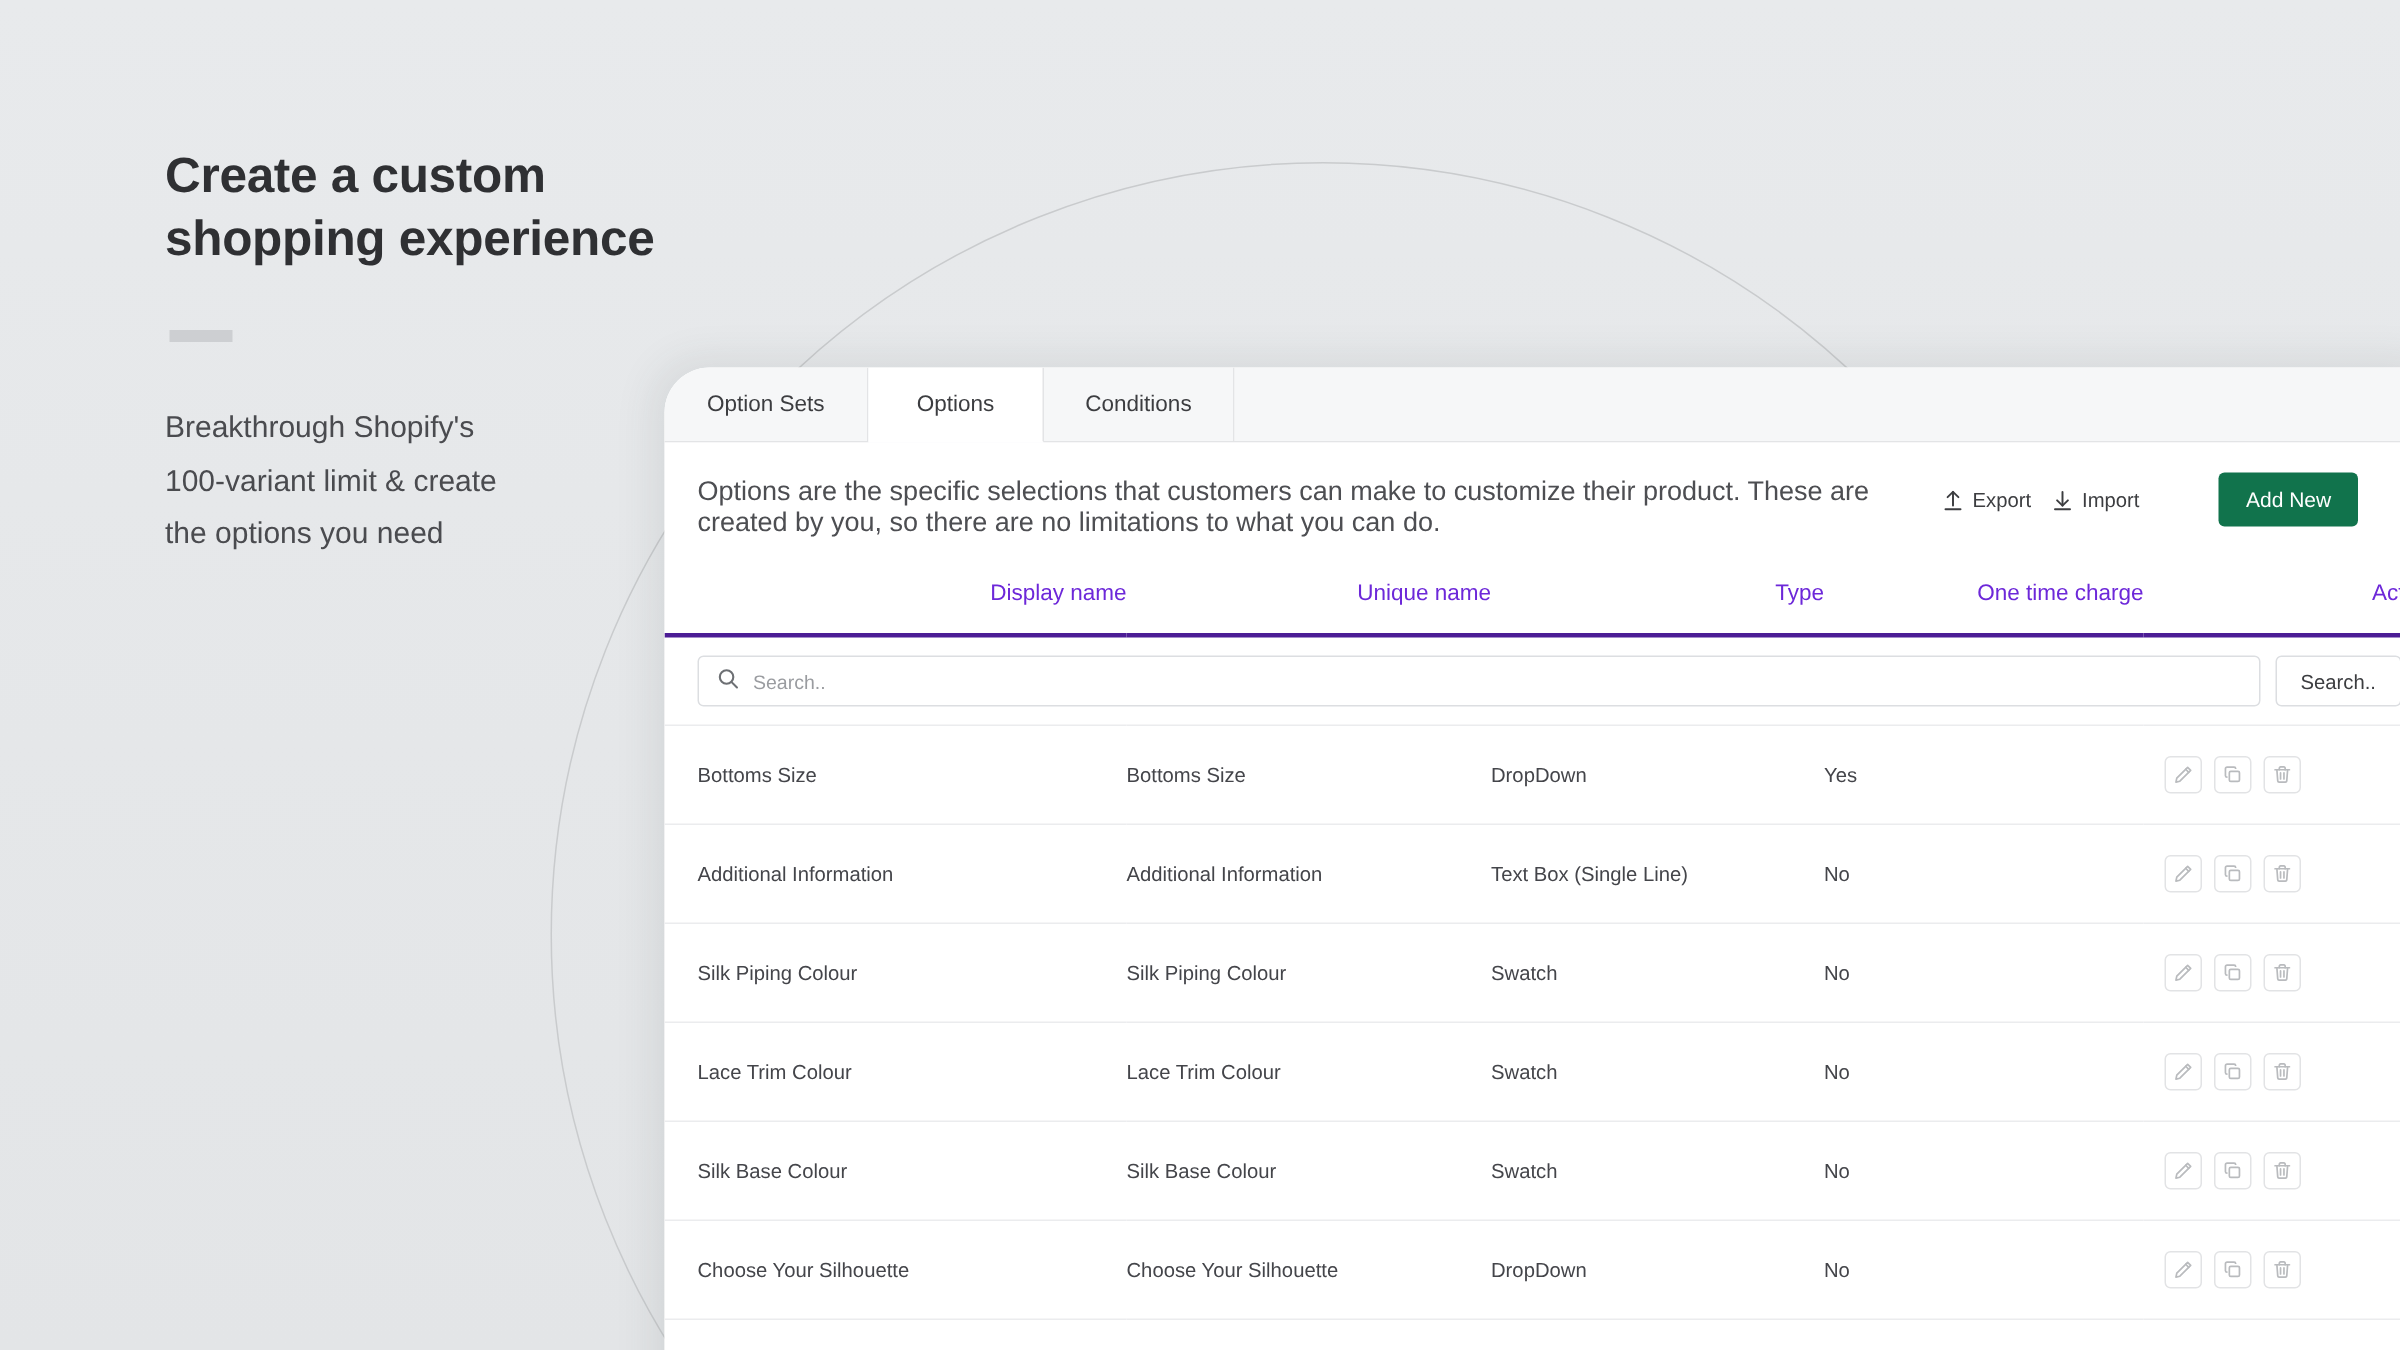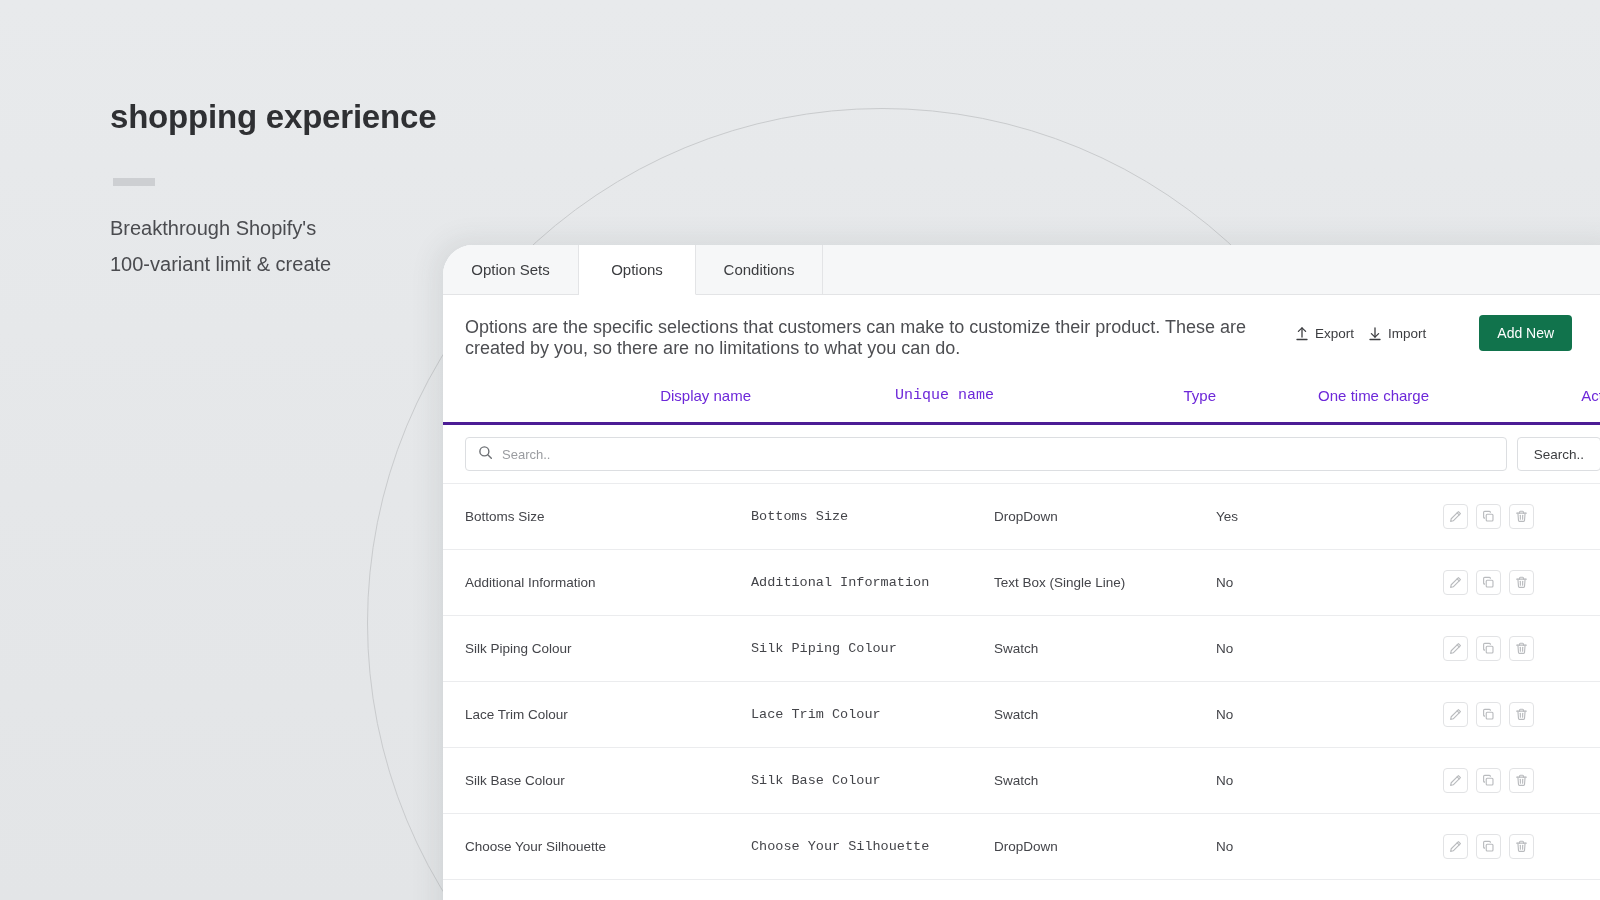--- a/index.html
+++ b/index.html
@@ -41,21 +41,21 @@
     color: #2f3033;
     letter-spacing: -0.2px;
   }
   .hero-rule {
     width: 42px;
     height: 8px;
     background: #cdcfd2;
     margin: 40px 0 0 3px;
   }
   .hero-sub {
-    margin-top: 25px;
+    margin-top: 40px;
     font-size: 20px;
     line-height: 35.5px;
     color: #4a4b4f;
     font-weight: 400;
   }
 
   
   #app-card {
     position: absolute;
     left: 443px;
@@ -159,21 +159,21 @@
   }
   .tbl td {
     font-size: 13.5px;
     color: #44454a;
     padding: 20px 0;
     border-bottom: 1px solid #ebecee;
     background: #ffffff;
     vertical-align: middle;
   }
   .col-display { width: 308px; padding-left: 22px !important; }
-  .col-unique  { width: 243px; font-family: Liberation Mono, monospace; }
+  .col-unique  { width: 243px; }
   .col-type    { width: 222px; }
   .col-charge  { width: 213px; }
   .col-action  { width: 194px; }
   .tbl th.col-display { padding-left: 22px; }
 
   
   .search-row td {
     padding: 12px 22px;
     border-bottom: 1px solid #ebecee;
   }
@@ -229,26 +229,28 @@
 </style>
 </head>
 <body>
 
 <div id="stage">
 
   <div class="deco-circle" id="deco-main"></div>
 
   <div class="hero">
     <div class="hero-title">
+      <div>Create a custom</div>
       <div>shopping experience</div>
     </div>
     <div class="hero-rule"></div>
     <div class="hero-sub">
       <div>Breakthrough Shopify's</div>
       <div>100-variant limit &amp; create</div>
+      <div>the options you need</div>
     </div>
   </div>
 
   <div id="app-card">
 
     <div class="tabstrip">
       <div class="tab tab-1">
         <span>Option Sets</span>
       </div>
       <div class="tab tab-0 active">

